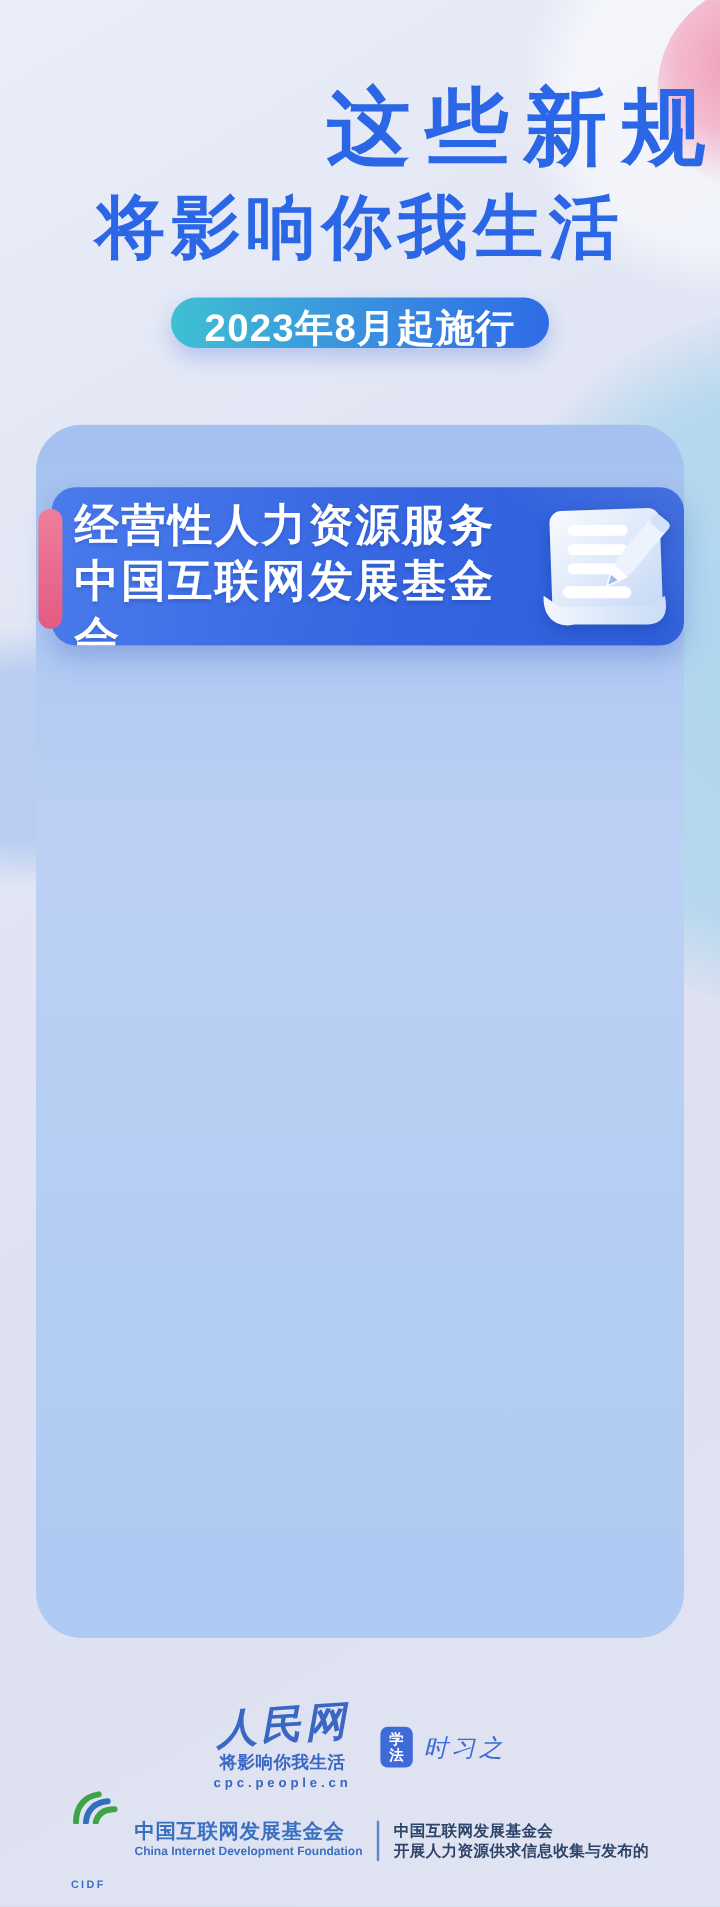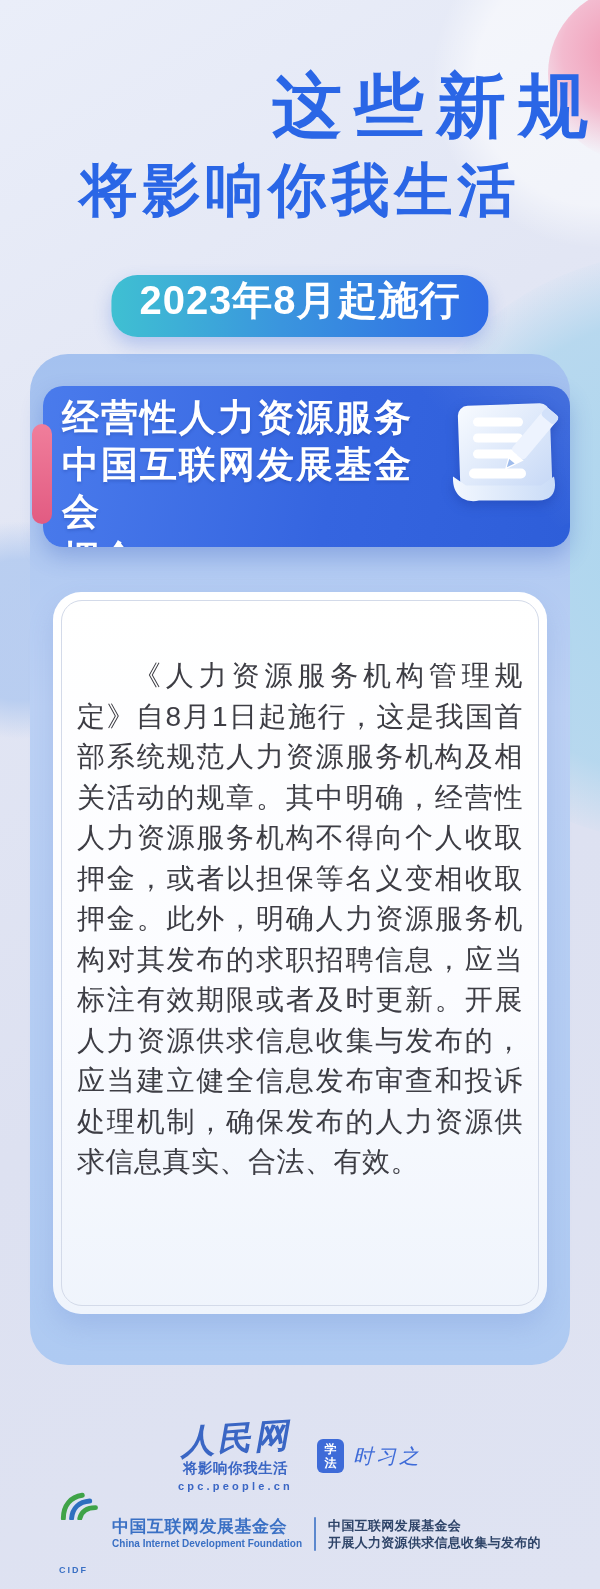--- a/index.html
+++ b/index.html
@@ -21,36 +21,36 @@
     background: radial-gradient(circle, rgba(158,190,238,.6) 45%, rgba(158,190,238,0) 70%); }
 
   
   .title { position:absolute; top:64px; left:0; width:100%; text-align:center;
     color:#2A66E6; font-weight:900; z-index:2; }
   .title .line1 { font-size:70px; line-height:84px; letter-spacing:12px;text-align:right; }
   .title .line2 { font-size:58px; line-height:84px; letter-spacing:5px; }
 
   
   .badge { position:absolute; top:248px; left:50%; transform:translateX(-50%);
-    height:62px; line-height:51px; padding:0 28px; border-radius:26px; white-space:nowrap;
+    height:42px; line-height:51px; padding:0 28px; border-radius:26px; white-space:nowrap;
     background: linear-gradient(90deg,#3FC0D2 0%,#3A95DE 45%,#2F6BE6 100%);
-    color:#fff; font-size:40px; font-weight:800; letter-spacing:1px;
-    box-shadow:0 8px 18px rgba(62,110,220,.30); z-index:2;margin-top:27px; }
+    color:#fff; font-size:32px; font-weight:800; letter-spacing:1px;
+    box-shadow:0 8px 18px rgba(62,110,220,.30); z-index:2; }
 
   
   .outer-card { position:absolute; left:30px; top:354px; width:540px; height:1011px;
     border-radius:38px; z-index:1;
     background: linear-gradient(180deg,#A4C1EF 0%,#BCD1F4 35%,#AECAF2 100%); }
 
   
   .accent-bar { position:absolute; left:32px; top:424px; width:20px; height:100px;
     border-radius:10px; background:linear-gradient(180deg,#F07E9B,#E25B82); z-index:5; }
 
   
-  .header-card { position:absolute; left:43px; top:386px; width:527px; height:161px;
+  .header-card { position:absolute; left:43px; top:406px; width:527px; height:132px;
     border-radius:20px; overflow:hidden; z-index:4;
     background: linear-gradient(100deg,#4A7BEC 0%,#3565E0 55%,#2E5ED9 100%);
     box-shadow:0 10px 22px rgba(45,85,190,.30); }
   .header-card .sheen { position:absolute; right:-60px; top:-80px; width:300px; height:240px;
     border-radius:50%; background:linear-gradient(225deg, rgba(255,255,255,.20), rgba(255,255,255,0) 55%); }
   .header-title { position:absolute; left:19px; top:8px; width:372px;
     color:#fff; font-size:37px; font-weight:800; line-height:47px; letter-spacing:2px;
     text-shadow:0 2px 3px rgba(20,50,140,.25); }
   .header-icon { position:absolute; right:2px; top:15px; width:125px; height:110px;
     filter:drop-shadow(0 4px 6px rgba(20,50,150,.35)); }
@@ -138,24 +138,20 @@
         <rect x="76" y="0" width="17" height="56" rx="4" fill="#EDF3FE"></rect>
         <rect x="76" y="0" width="17" height="10" rx="4" fill="#D2E1FA"></rect>
         <path d="M76 56 L93 56 L84.5 75 Z" fill="#FFFFFF"></path>
         <path d="M81 64 L88 64 L84.5 72 Z" fill="#9FBCEC"></path>
       </g>
     </svg>
   </div>
 
   <div class="accent-bar"></div>
 
-  <div class="white-card">
-    <div class="inner"></div>
-    <div class="body-text">《人力资源服务机构管理规定》自8月1日起施行，这是我国首部系统规范人力资源服务机构及相关活动的规章。其中明确，经营性人力资源服务机构不得向个人收取押金，或者以担保等名义变相收取押金。此外，明确人力资源服务机构对其发布的求职招聘信息，应当标注有效期限或者及时更新。开展人力资源供求信息收集与发布的，应当建立健全信息发布审查和投诉处理机制，确保发布的人力资源供求信息真实、合法、有效。</div>
-  </div>
 
   <div class="footer-row1">
     <div class="people">
       <span class="people-script">人民网</span>
       <div class="people-cn">将影响你我生活</div>
       <div class="people-en">cpc.people.cn</div>
     </div>
     <div class="xuefa">
       <div class="xuefa-badge">
         <span>学</span>

